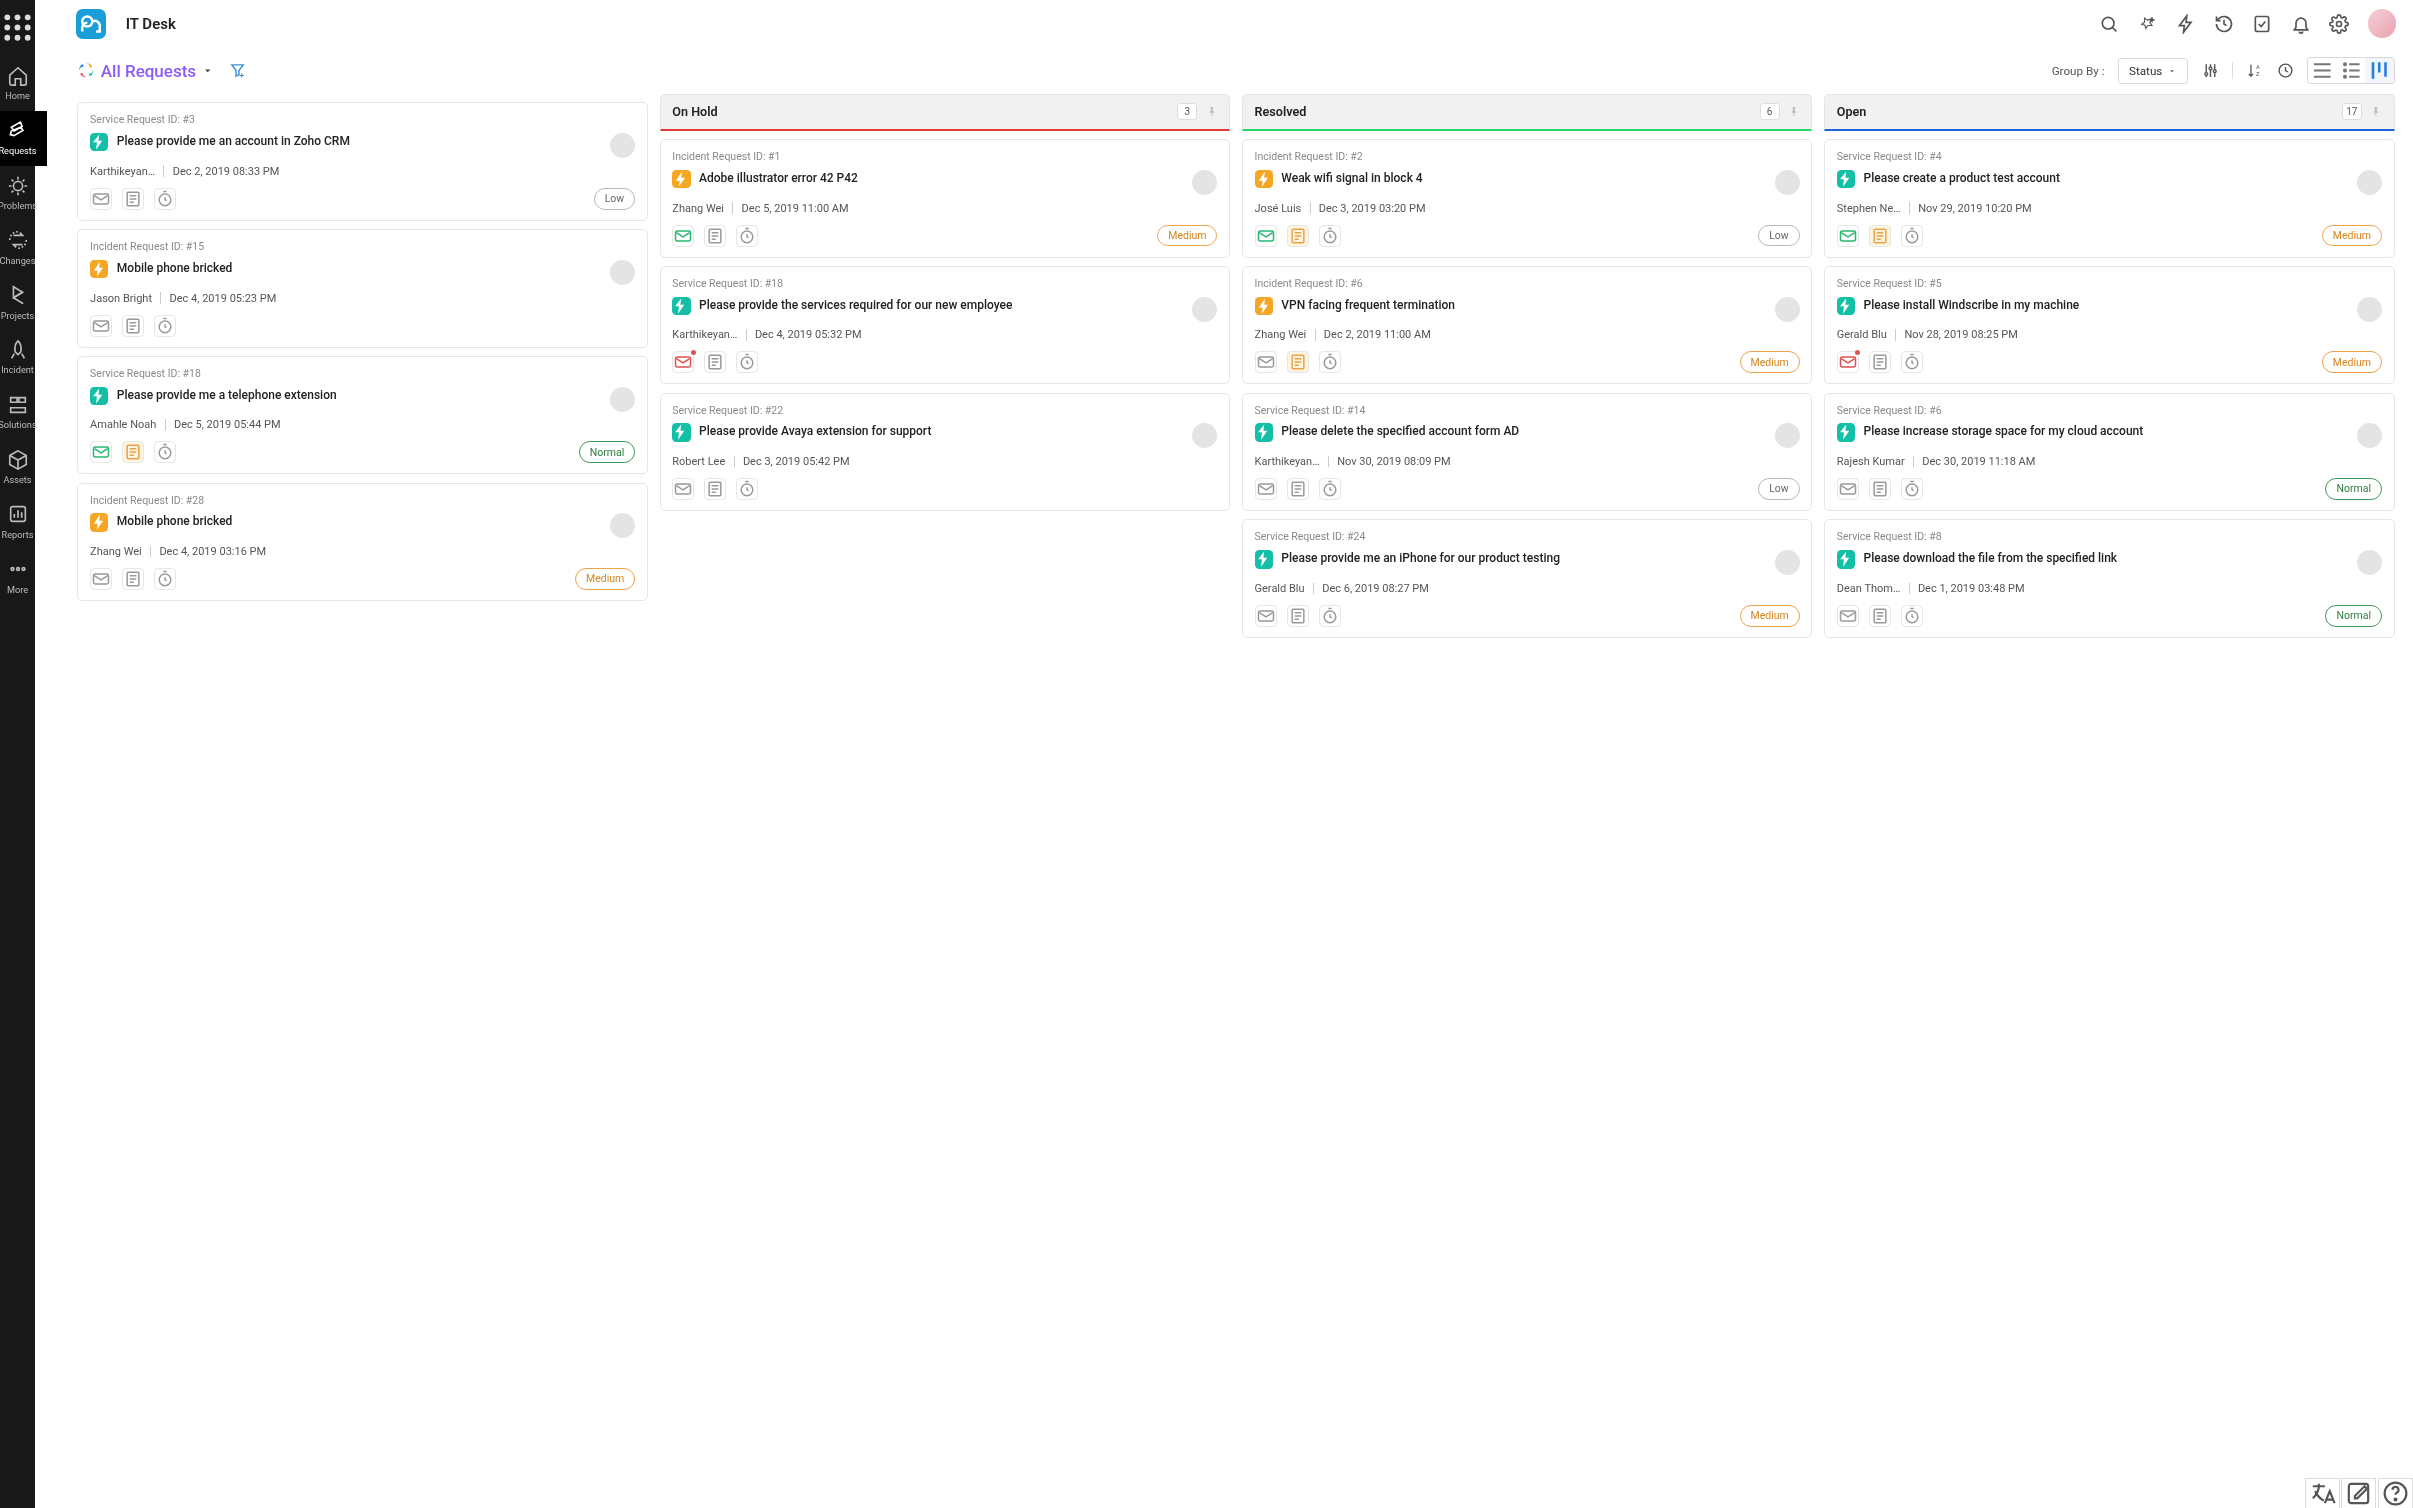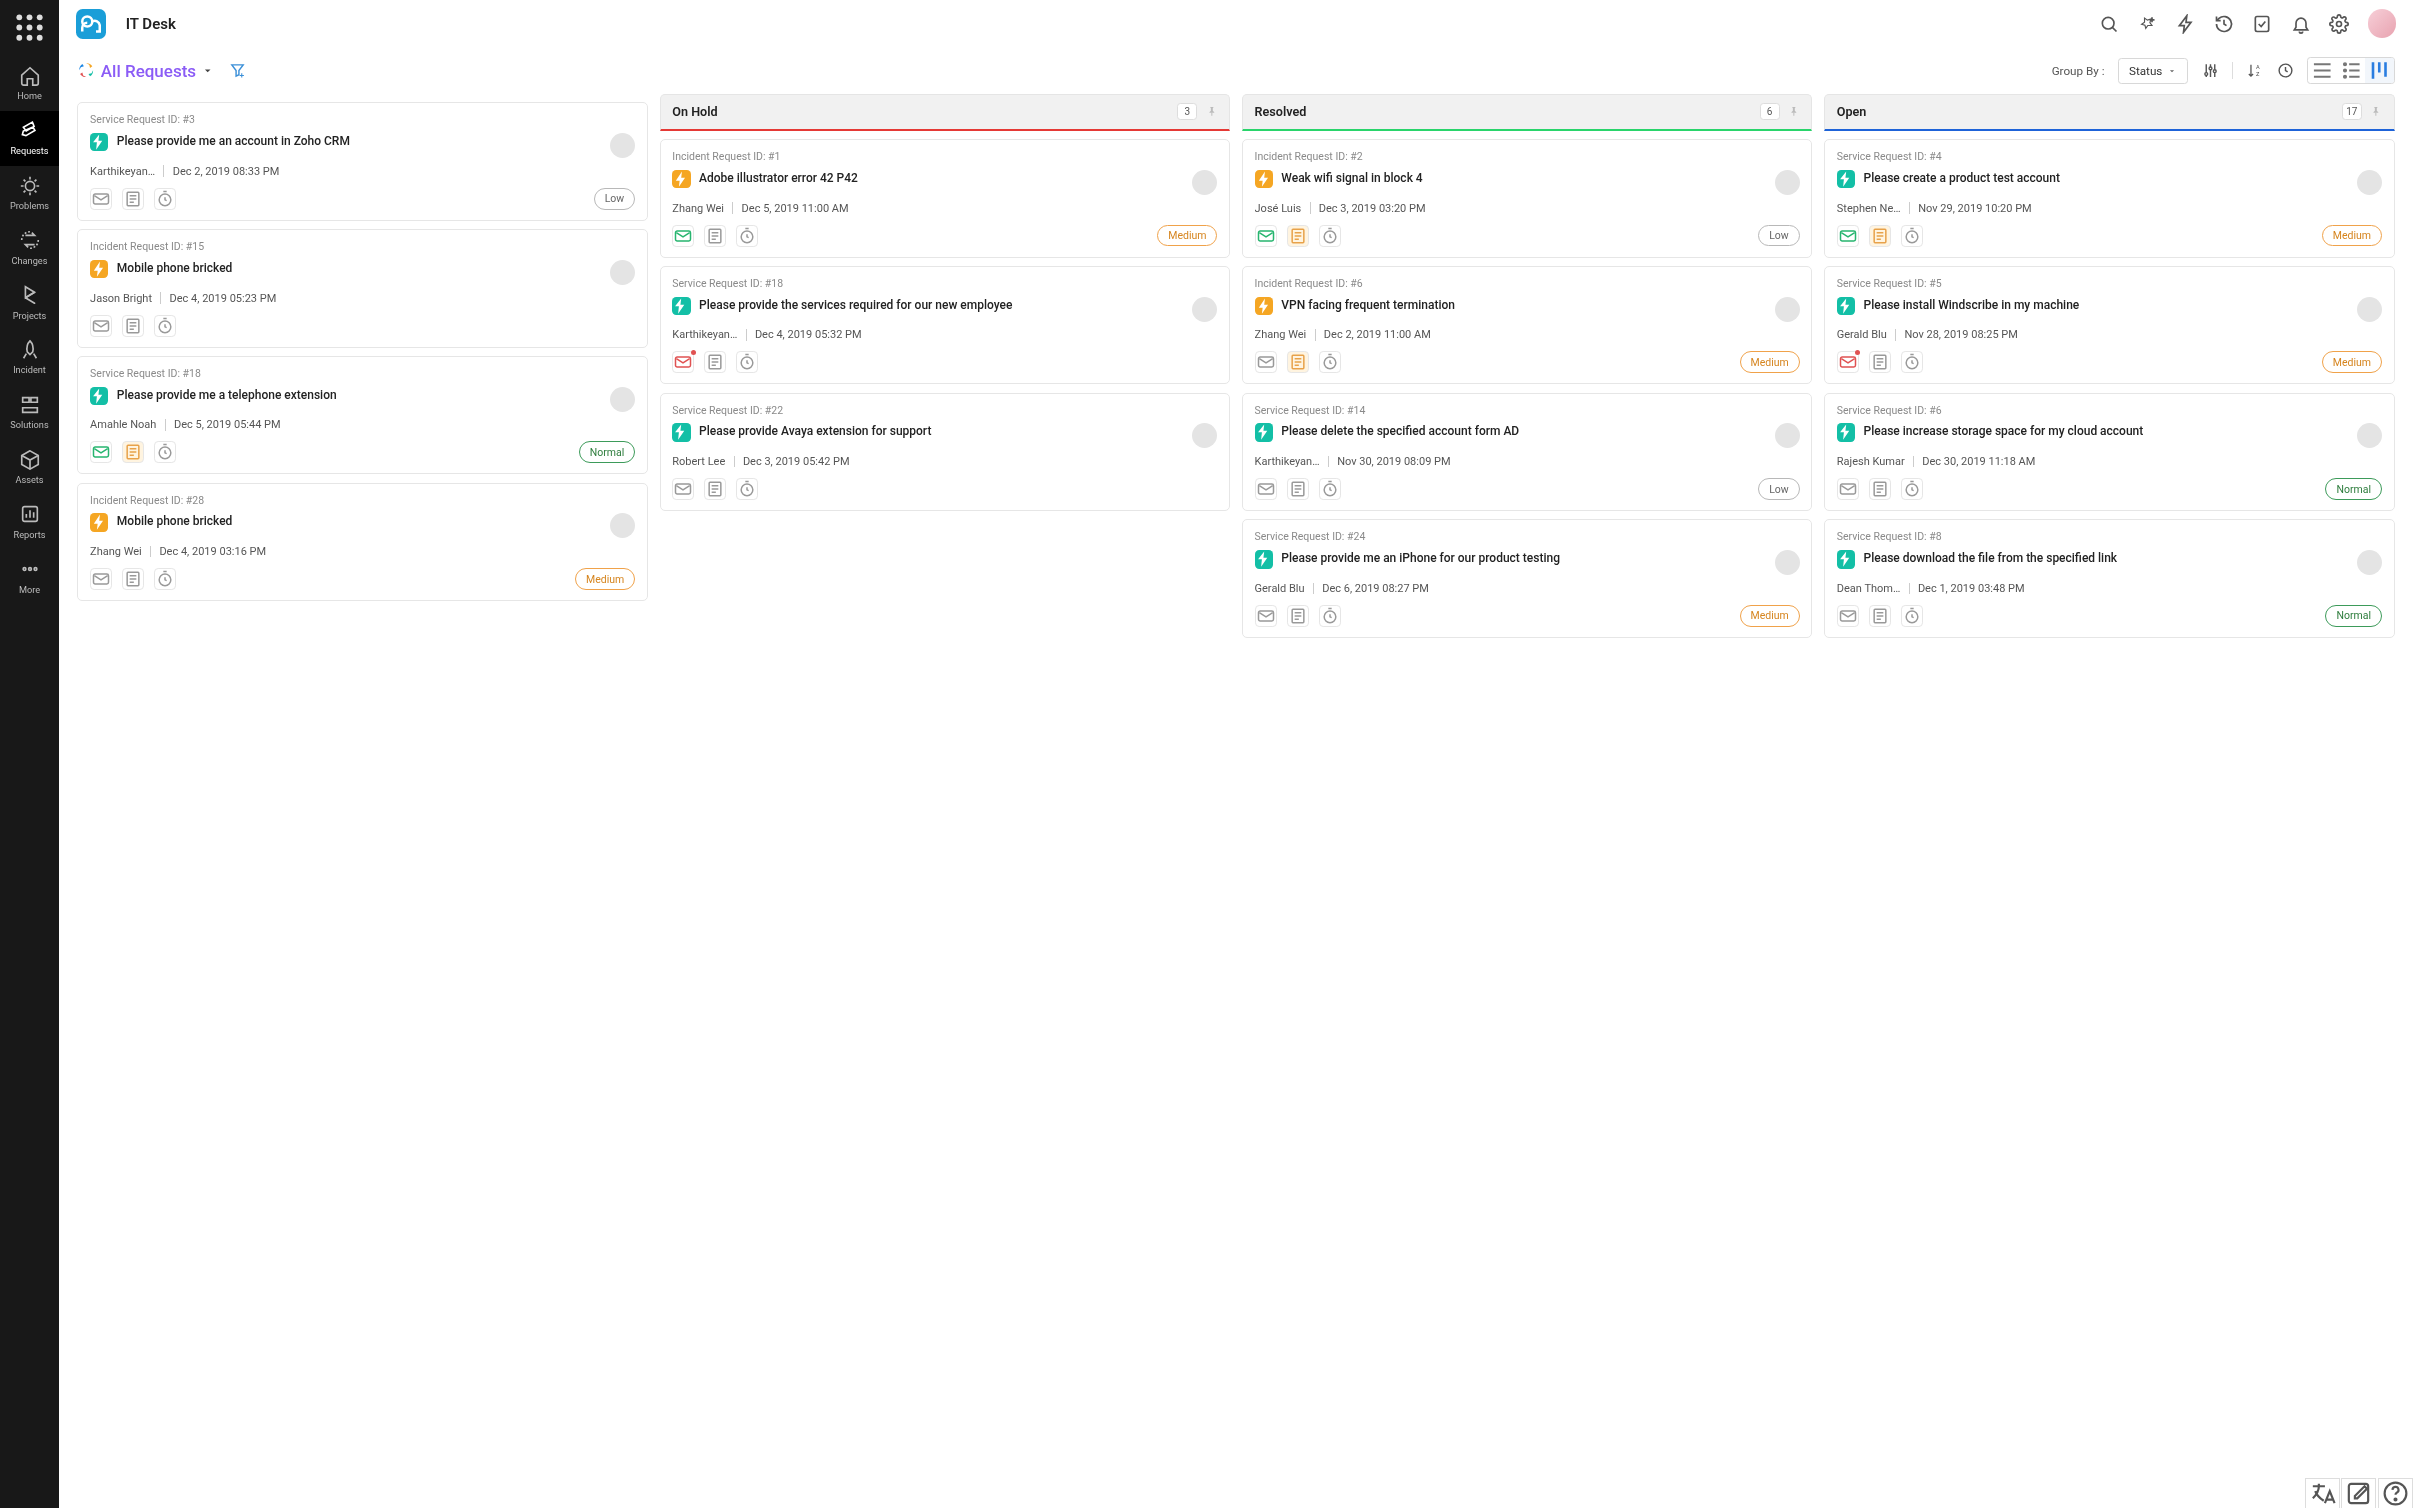--- a/index.html
+++ b/index.html
@@ -1,17 +1,17 @@
 <!DOCTYPE html>
 <html style="font-size:13.4px"><head>
 <meta charset="utf-8">
 <style>
 * { margin:0; padding:0; box-sizing:border-box; font-family:-apple-system,BlinkMacSystemFont,"Segoe UI",Roboto,sans-serif; }
 body { background:#fff; width:1207px; height:754px; overflow:hidden; }
-.sidebar { position:fixed; left:0; top:0; width:59px; height:100%; background:#181818; color:#fff; display:flex; flex-direction:column; align-items:center; padding-top:10px; z-index:10; }
+.sidebar { position:fixed; left:0; top:0; width:35px; height:100%; background:#181818; color:#fff; display:flex; flex-direction:column; align-items:center; padding-top:10px; z-index:10; }
 .side-apps { width:35px; height:35px; display:flex; align-items:center; justify-content:center; margin-bottom:11.7px; }
 .side-item { width:59px; padding:8.4px 0 10px; display:flex; flex-direction:column; align-items:center; gap:3.4px; cursor:pointer; color:#bbb; font-size:9.2px; }
 .side-item.active { background:#000; color:#fff; }
 .side-icon { width:22px; height:22px; display:flex; align-items:center; justify-content:center; }
 .topbar { position:fixed; top:0; left:59px; right:0; height:47px; background:#fff; display:flex; align-items:center; padding:0 17px; gap:11.7px; z-index:9; }
 .brand-badge { width:30px; height:30px; background:#1a9ed8; border-radius:6.7px; display:flex; align-items:center; justify-content:center; }
 .brand-title { font-size:15px; font-weight:600; color:#222;padding-left:8px; }
 .top-right { margin-left:auto; display:flex; align-items:center; gap:18.4px; }
 .top-icon { width:20px; height:20px; color:#555; cursor:pointer; display:flex; align-items:center; justify-content:center; }
 .avatar-img { width:28.5px; height:28.5px; border-radius:50%; background:linear-gradient(135deg,#f7cfd8,#e8a3b0); }
@@ -44,21 +44,21 @@
 .card-id { font-size:10.5px; color:#8a8a8a; margin-bottom:6.7px; }
 .card-row { display:flex; gap:8.4px; align-items:flex-start; }
 .type-badge { width:18.4px; height:18.4px; border-radius:4.2px; flex-shrink:0; display:flex; align-items:center; justify-content:center; }
 .type-badge.service { background:#13bfa6; }
 .type-badge.incident { background:#f5a623; }
 .card-title { font-size:12px; font-weight:500; color:#222; line-height:1.35; flex:1; }
 .card-av { width:25px; height:25px; border-radius:50%; background:#e4e4e4; flex-shrink:0; }
 .card-meta { display:flex; align-items:center; gap:8.4px; margin-top:6.7px; font-size:11px; color:#555; }
 .meta-sep { width:0.8px; height:11.7px; background:#ccc; }
 .meta-name { max-width:75px; white-space:nowrap; overflow:hidden; text-overflow:ellipsis; }
-.card-foot { display:flex; align-items:center; gap:10px; margin-top:10px; }
+.card-foot { display:flex; align-items:flex-start; gap:10px; margin-top:10px; }
 .foot-icon { width:22px; height:22px; border:0.8px solid #e6e6e6; border-radius:4.2px; display:flex; align-items:center; justify-content:center; color:#999; }
 .foot-icon.green svg { color:#27b56f; }
 .foot-icon.orange svg { color:#e8a24a; }
 .foot-icon.orange { background:#fff4e0; }
 .foot-icon.red svg { color:#e05252; }
 .foot-icon.red-dot { position:relative; }
 .foot-icon.red-dot::after { content:''; position:absolute; top:-2.5px; right:-2.5px; width:5px; height:5px; background:#e05252; border-radius:50%; }
 .priority { margin-left:auto; border-radius:11.7px; padding:3.4px 10px; font-size:10.5px; border:0.8px solid; }
 .priority.low { border-color:#b8b8b8; color:#666; }
 .priority.medium { border-color:#f0a24a; color:#d6851f; }

